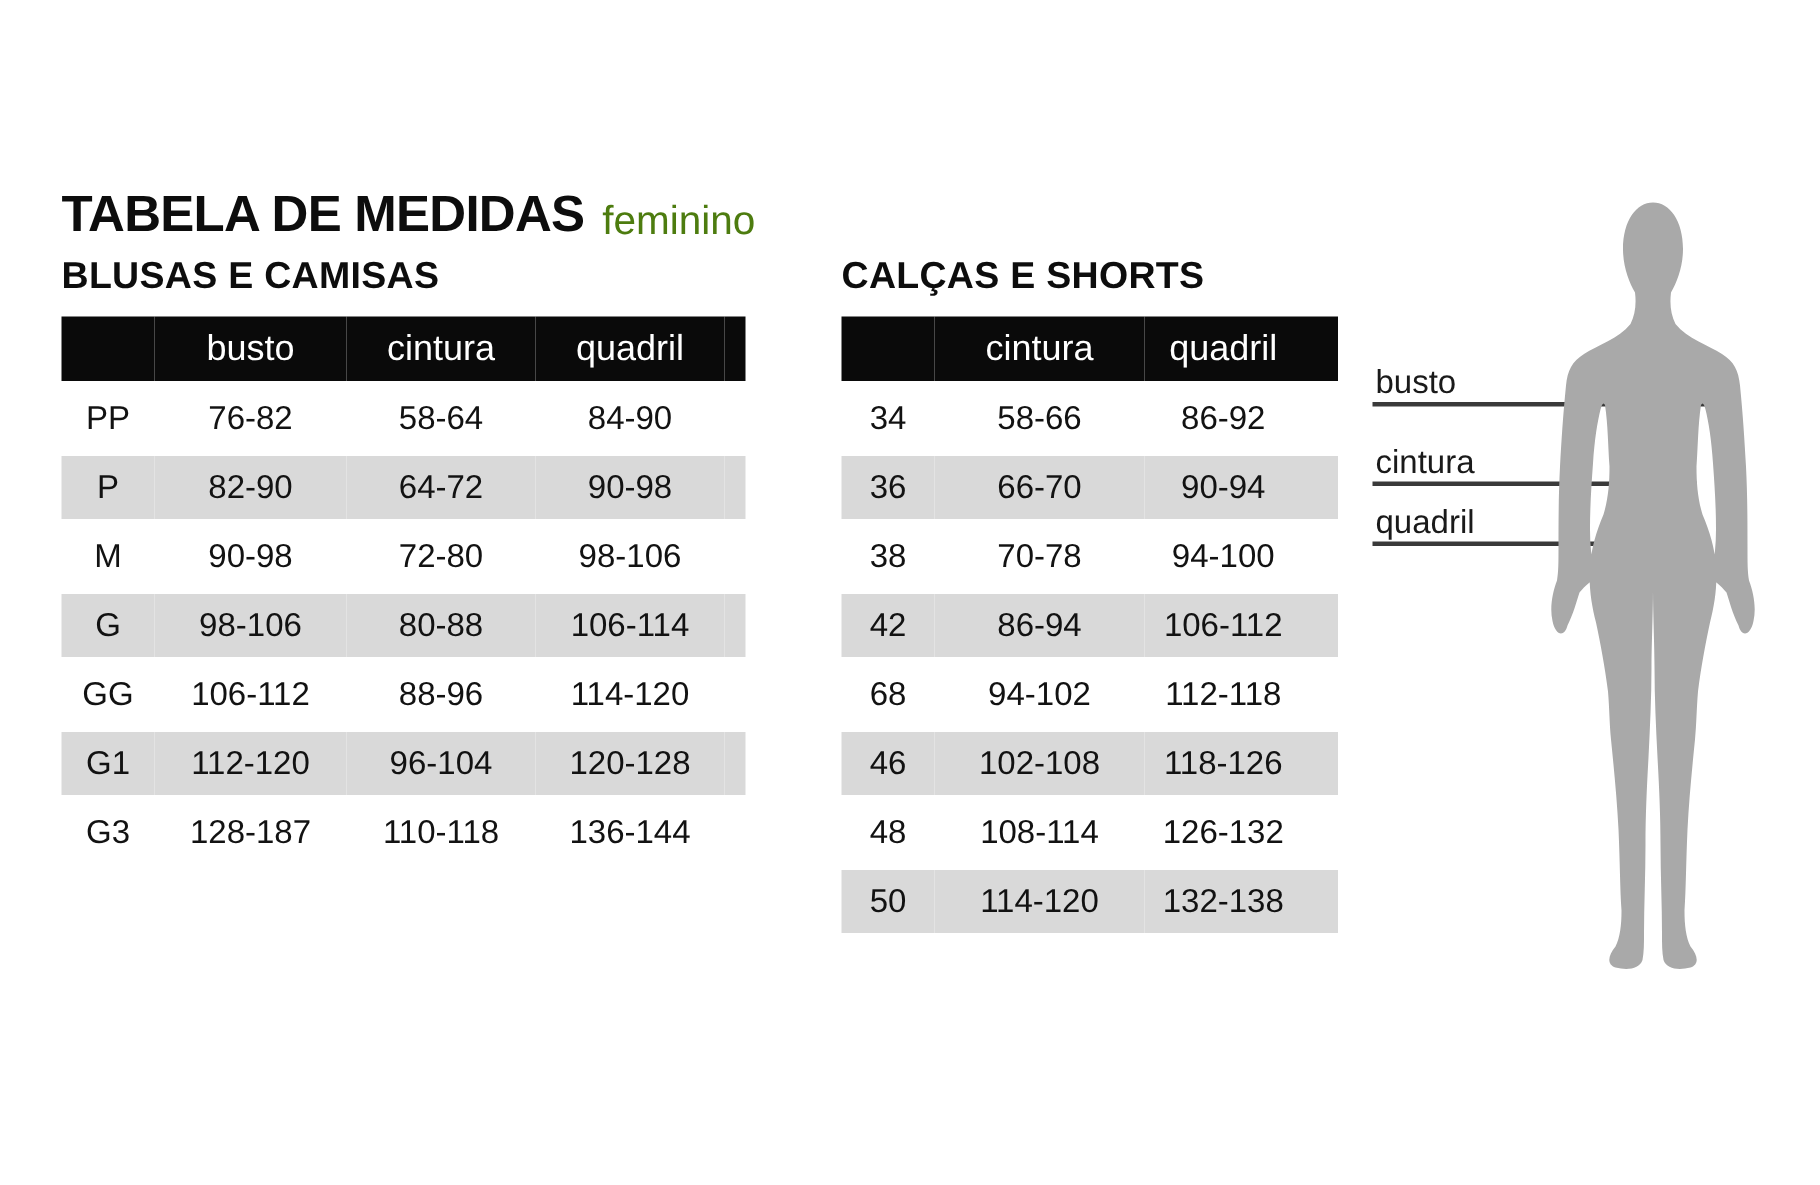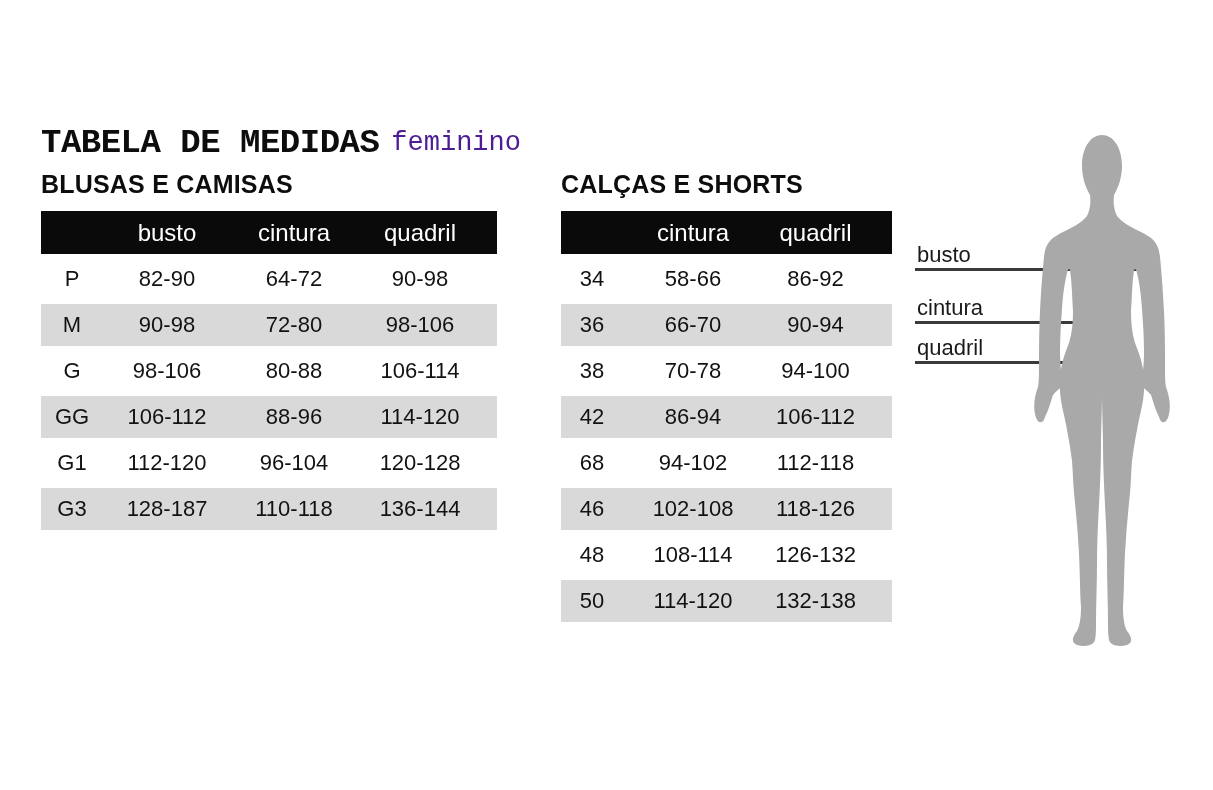--- a/index.html
+++ b/index.html
@@ -15,35 +15,34 @@
     background: #ffffff;
     overflow: hidden;
   }
 
   
   .title-row {
     position: absolute;
     left: 41px;
     top: 124px;
     display: flex;
-    align-items: center;
+    align-items: flex-end;
     gap: 12px;
     white-space: nowrap;
-    font-family: Liberation Mono, monospace;
   }
   .title {
     font-size: 34px;
     font-weight: 700;
     letter-spacing: -0.5px;
     color: #0d0d0d;
   }
   .title-suffix {
     font-size: 27px;
     font-weight: 400;
-    color: #4c1d95;
+    color: #4d7c0f;
   }
 
   .section-label {
     position: absolute;
     top: 170px;
     font-size: 25px;
     font-weight: 700;
     letter-spacing: 0.2px;
     color: #0d0d0d;
     white-space: nowrap;
@@ -128,20 +127,27 @@
     <thead>
       <tr>
         <th></th>
         <th>busto</th>
         <th>cintura</th>
         <th>quadril</th>
         <th></th>
       </tr>
     </thead>
     <tbody>
+      <tr>
+        <td>PP</td>
+        <td>76-82</td>
+        <td>58-64</td>
+        <td>84-90</td>
+        <td></td>
+      </tr>
       <tr>
         <td>P</td>
         <td>82-90</td>
         <td>64-72</td>
         <td>90-98</td>
         <td></td>
       </tr>
       <tr>
         <td>M</td>
         <td>90-98</td>

